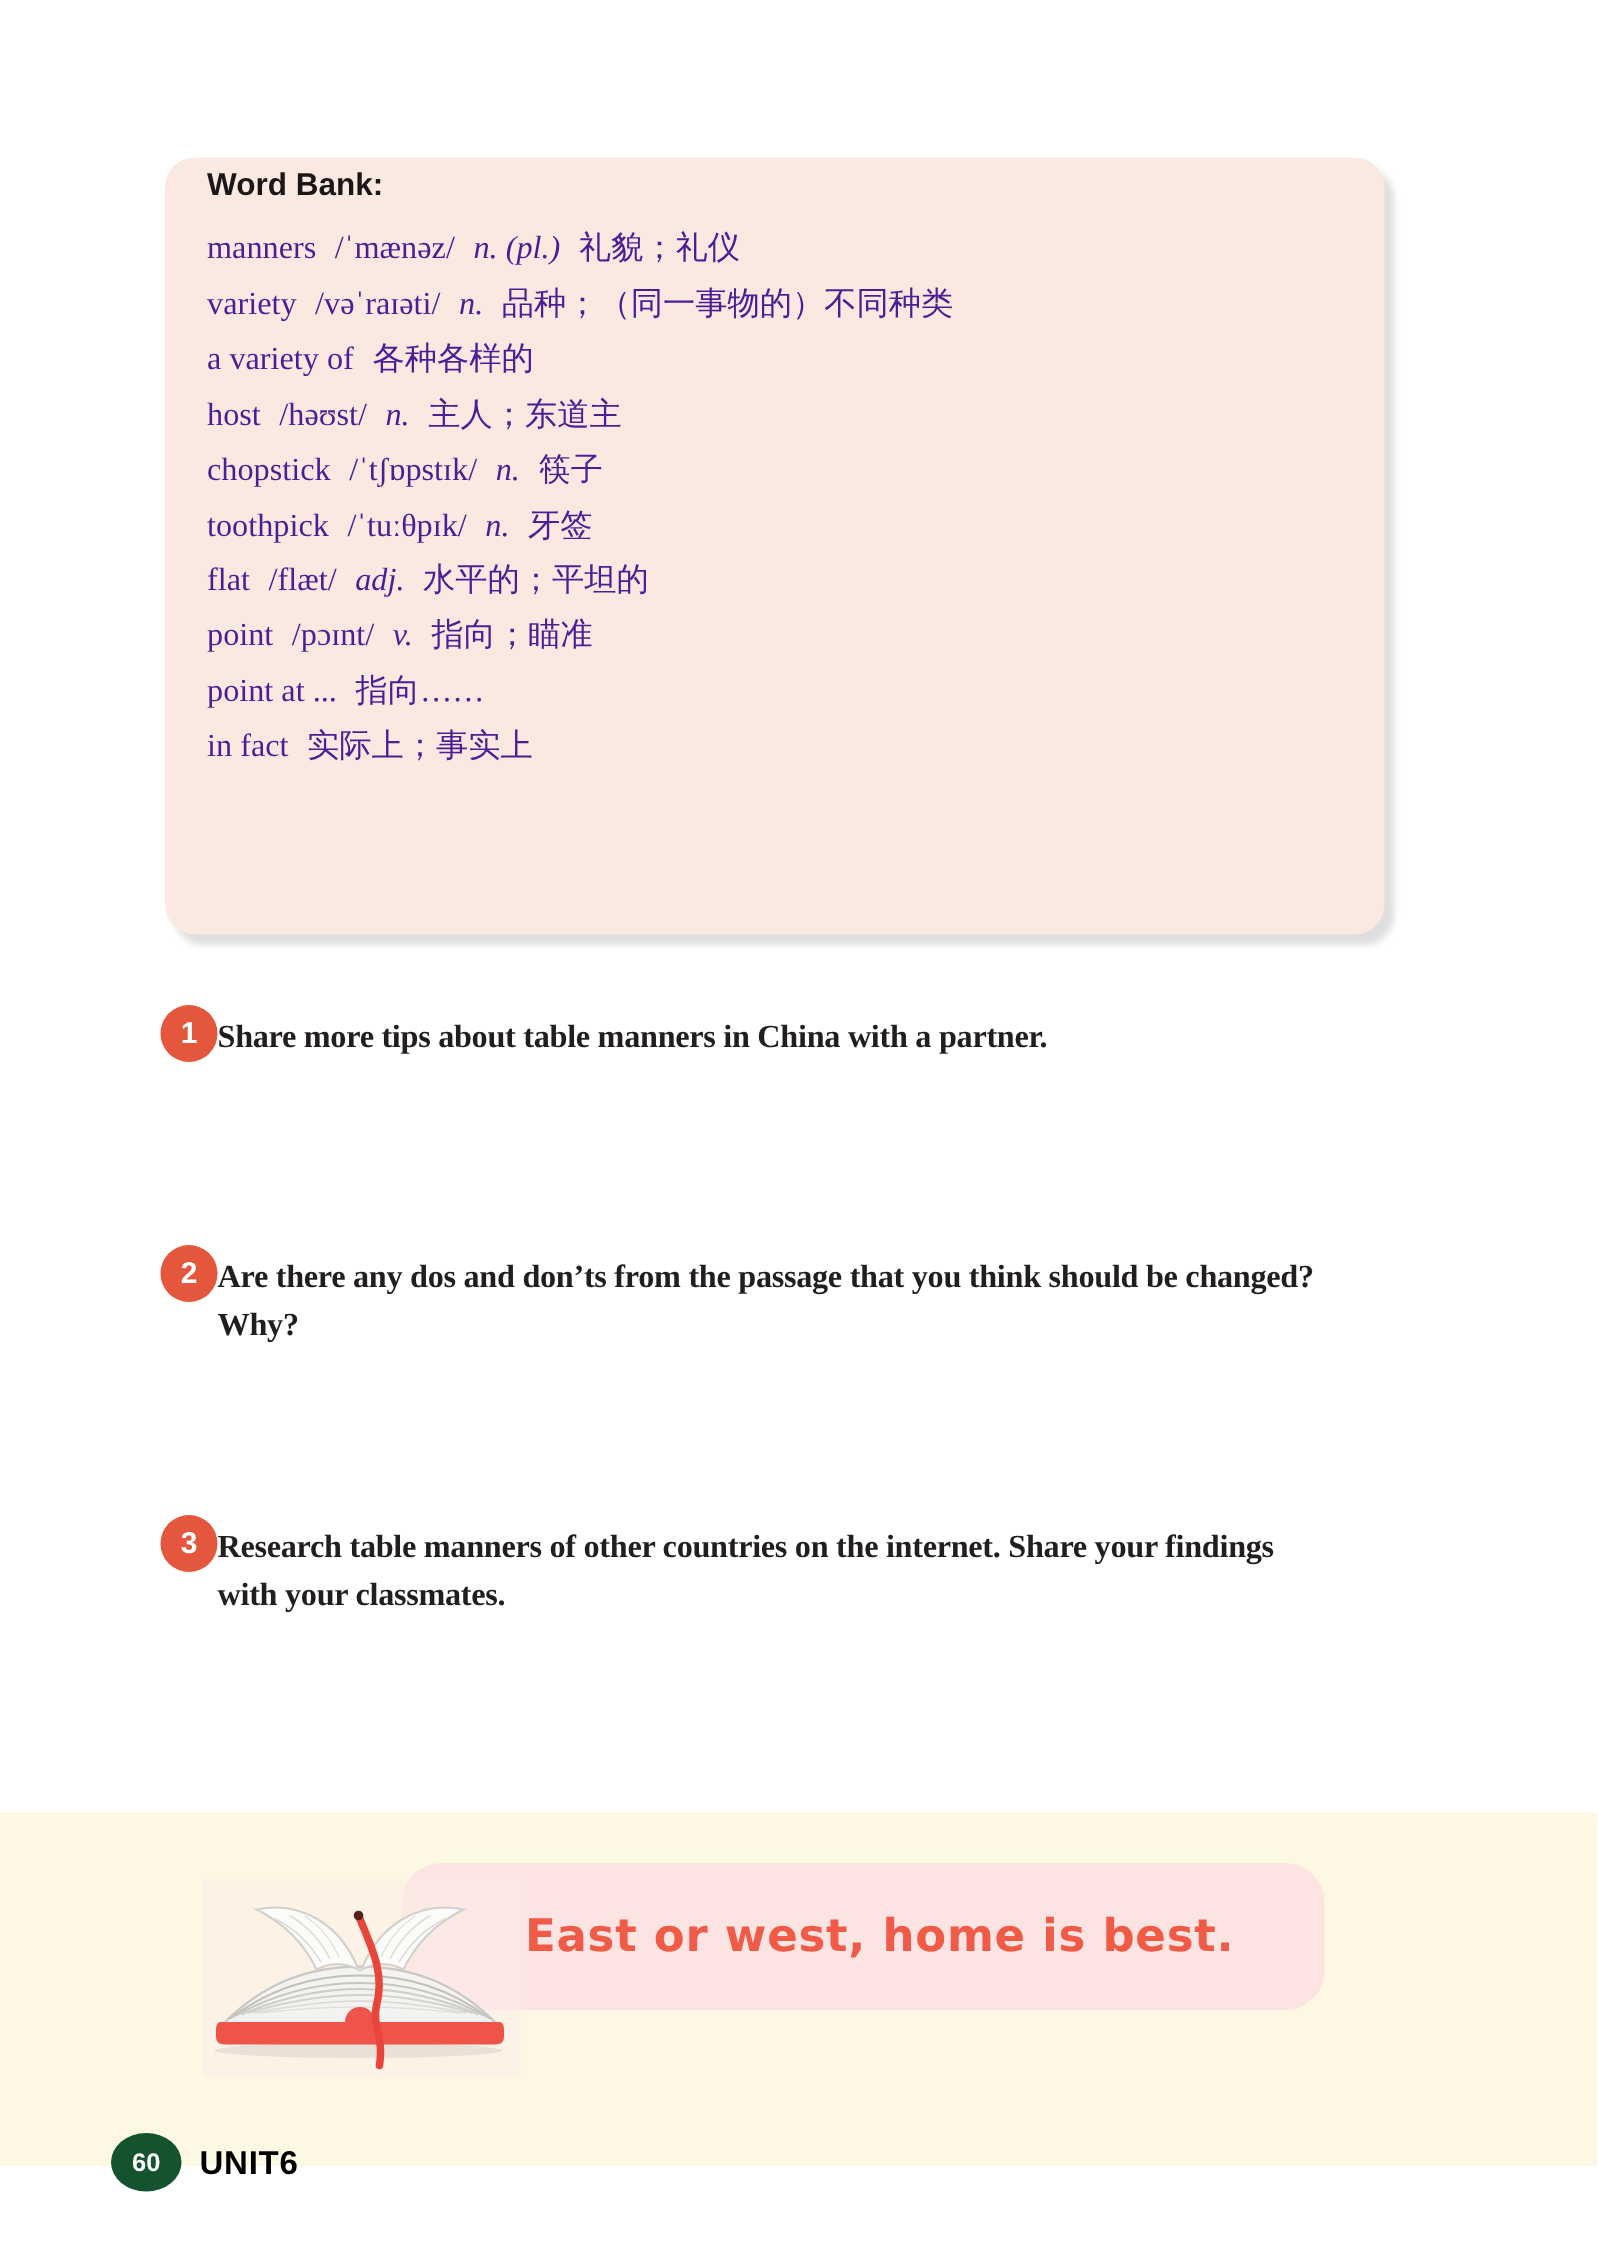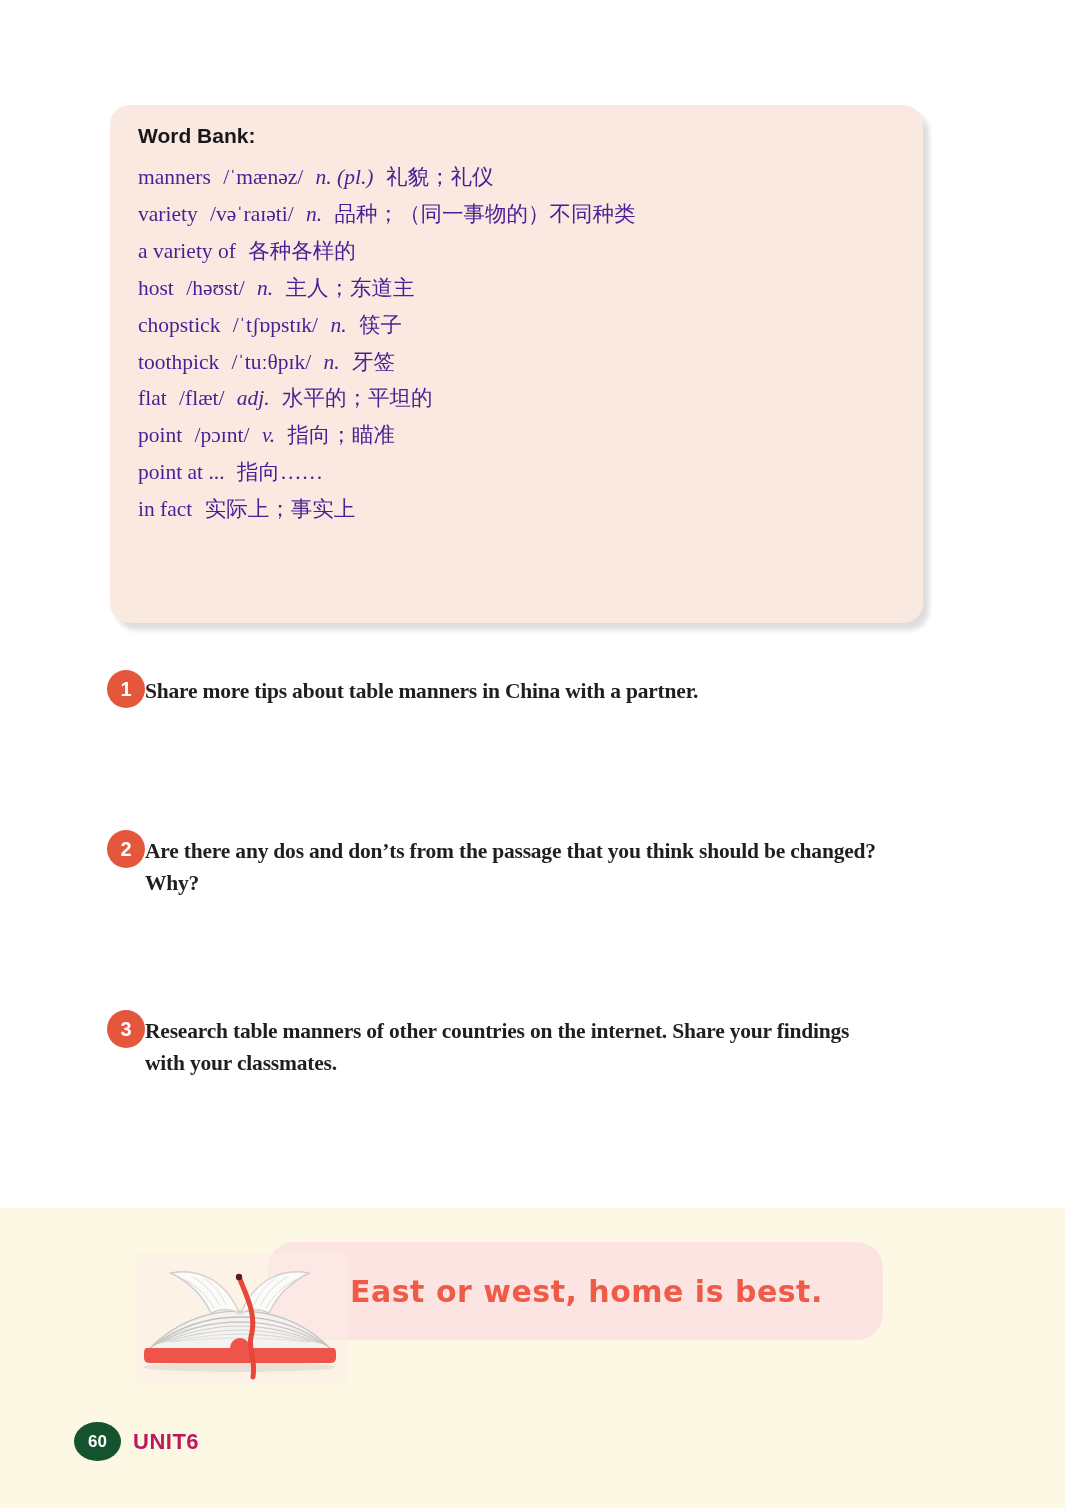--- a/index.html
+++ b/index.html
@@ -6,21 +6,21 @@
   .page{
     position:relative;width:1065px;height:1508px;background:#ffffff;overflow:hidden;
     font-family:"Liberation Sans",sans-serif;
   }
 
   
   .word-bank{
     position:absolute;left:110px;top:105px;width:813px;height:518px;
     box-sizing:border-box;background:#fae9e0;border-radius:20px;
     box-shadow:6px 7px 5px #dedede;
-    padding:16px 20px 0 28px;
+    padding:4px 20px 0 28px;
   }
   .wb-title{
     margin:0 0 8px 0;font-family:"Liberation Sans",sans-serif;
     font-size:21px;font-weight:bold;color:#1b1718;line-height:30px;
   }
   .wb-list{
     list-style:none;margin:0;padding:0;
     font-family:"Liberation Serif","DejaVu Serif",serif;
     font-size:21.5px;color:#4c1d95;
   }
@@ -40,21 +40,21 @@
   }
   .q-text{
     margin-left:0;width:742px;padding-top:5px;
     font-family:"Liberation Serif","DejaVu Serif",serif;
     font-size:21.5px;font-weight:bold;letter-spacing:-0.2px;
     line-height:32px;color:#221e1f;
   }
 
   
   .footer{
-    position:absolute;left:0;top:1208px;width:1065px;height:300px;
+    position:absolute;left:0;top:1208px;width:1065px;height:236px;
     background:#fcf8e3;
   }
   .proverb-bubble{
     position:absolute;left:268px;top:34px;width:615px;height:98px;
     background:#fce4e3;border-radius:26px;
   }
   .proverb-text{
     position:absolute;left:82px;top:50%;transform:translateY(-50%);
     font-family:"DejaVu Sans",sans-serif;font-size:30px;font-weight:bold;
     color:#ef5b47;letter-spacing:0.5px;white-space:nowrap;
@@ -68,21 +68,21 @@
   .page-badge{
     position:absolute;left:74px;top:214px;width:47px;height:39px;
     background:#14532d;border-radius:50%;
     display:flex;align-items:center;justify-content:center;
     color:#ffffff;font-family:"Liberation Sans",sans-serif;
     font-size:17px;font-weight:bold;
   }
   .unit-label{
     position:absolute;left:133px;top:221px;
     font-family:"Liberation Sans",sans-serif;font-size:22px;font-weight:bold;
-    color:#be185d;letter-spacing:0.5px;
+    color:#000000;letter-spacing:0.5px;
   }
 </style>
 </head>
 <body>
 
 <div class="page">
 
   <section class="word-bank">
     <h3 class="wb-title">Word Bank:</h3>
     <ul class="wb-list" id="wb-list">

